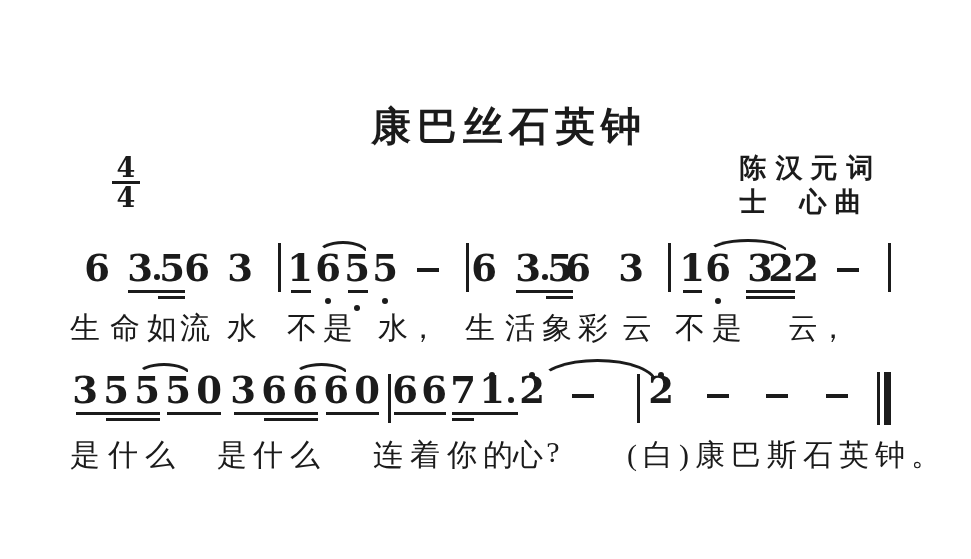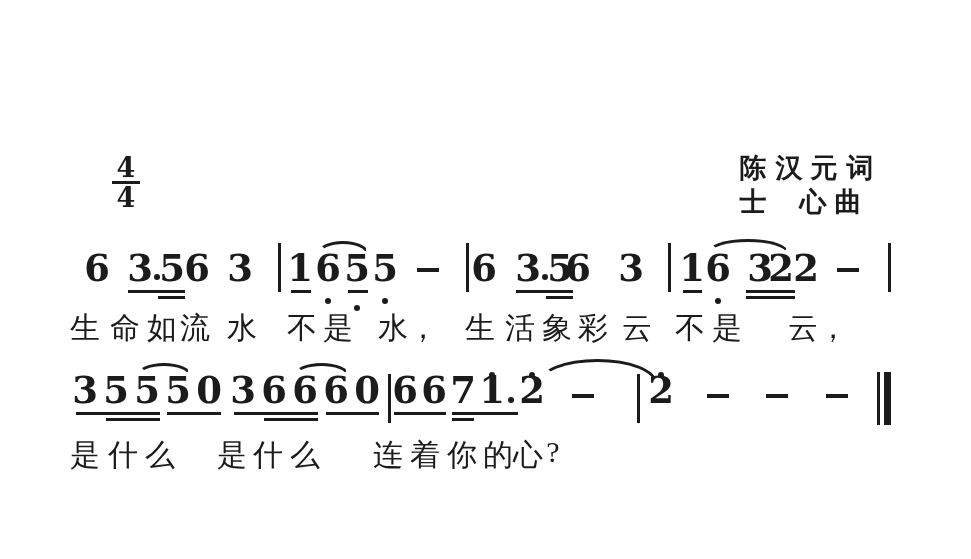--- a/index.html
+++ b/index.html
@@ -41,20 +41,21 @@
     position:absolute;box-sizing:border-box;
     border:3px solid #1b1b1b;
     border-color:#1b1b1b transparent transparent transparent;
     border-radius:50% 50% 0 0 / 100% 100% 0 0;
   }
 </style>
 </head>
 <body>
 
 <div class="page" id="score">
+  <div class="song-title">康巴丝石英钟</div>
   <div class="timesig">
     <div>4</div>
     <div class="ts-bar"></div>
     <div>4</div>
   </div>
 <span class="credit" style="left: 753px; top: 150px;">陈</span>
     <span class="credit" style="left: 789px; top: 150px;">汉</span>
     <span class="credit" style="left: 824px; top: 150px;">元</span>
     <span class="credit" style="left: 860px; top: 150px;">词</span>
     <span class="credit" style="left: 753px; top: 184px;">士</span>
@@ -163,13 +164,14 @@
     <span class="lyric" style="left: 160px; top: 435px;">么</span>
     <span class="lyric" style="left: 232px; top: 435px;">是</span>
     <span class="lyric" style="left: 268px; top: 435px;">什</span>
     <span class="lyric" style="left: 305px; top: 435px;">么</span>
     <span class="lyric" style="left: 388px; top: 435px;">连</span>
     <span class="lyric" style="left: 425px; top: 435px;">着</span>
     <span class="lyric" style="left: 462px; top: 435px;">你</span>
     <span class="lyric" style="left: 498px; top: 435px;">的</span>
     <span class="lyric" style="left: 528px; top: 435px;">心</span>
     <span class="lyric" style="left: 553px; top: 435px;">?</span>
+    <span class="lyric left" style="left: 627px; top: 435px; letter-spacing: 6px;">(白)康巴斯石英钟。</span>
   </div>
 
 </body></html>

